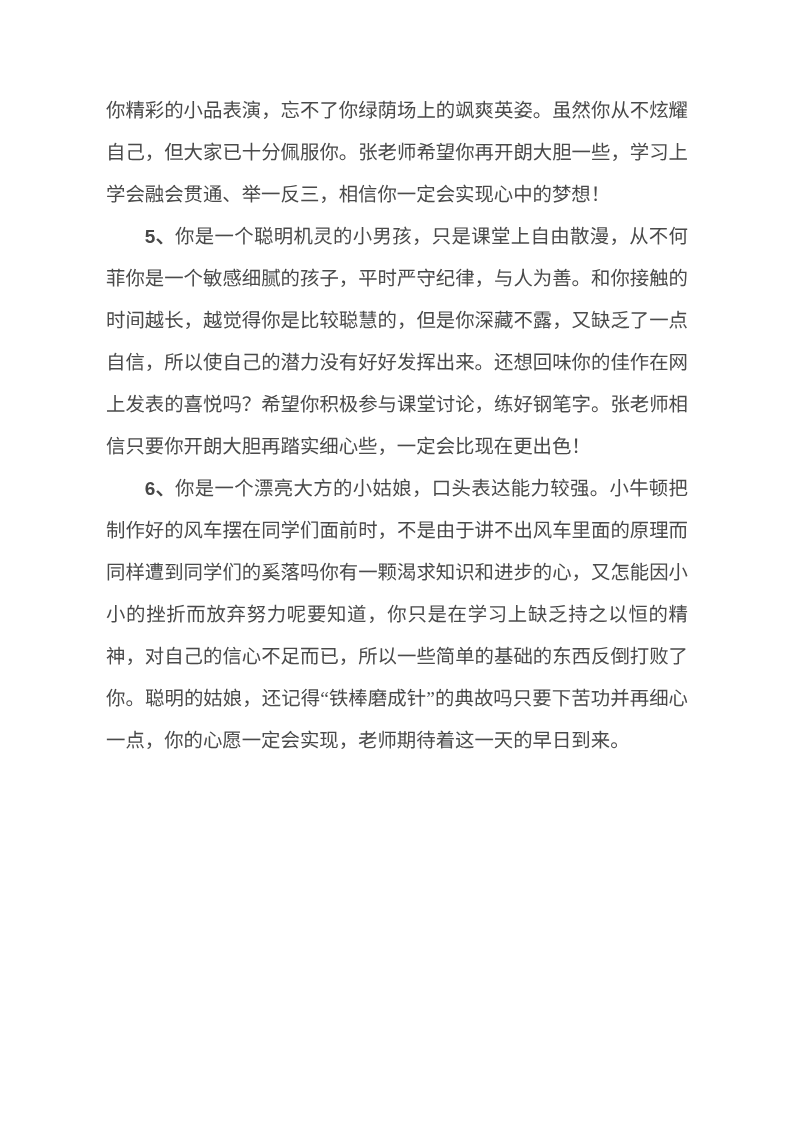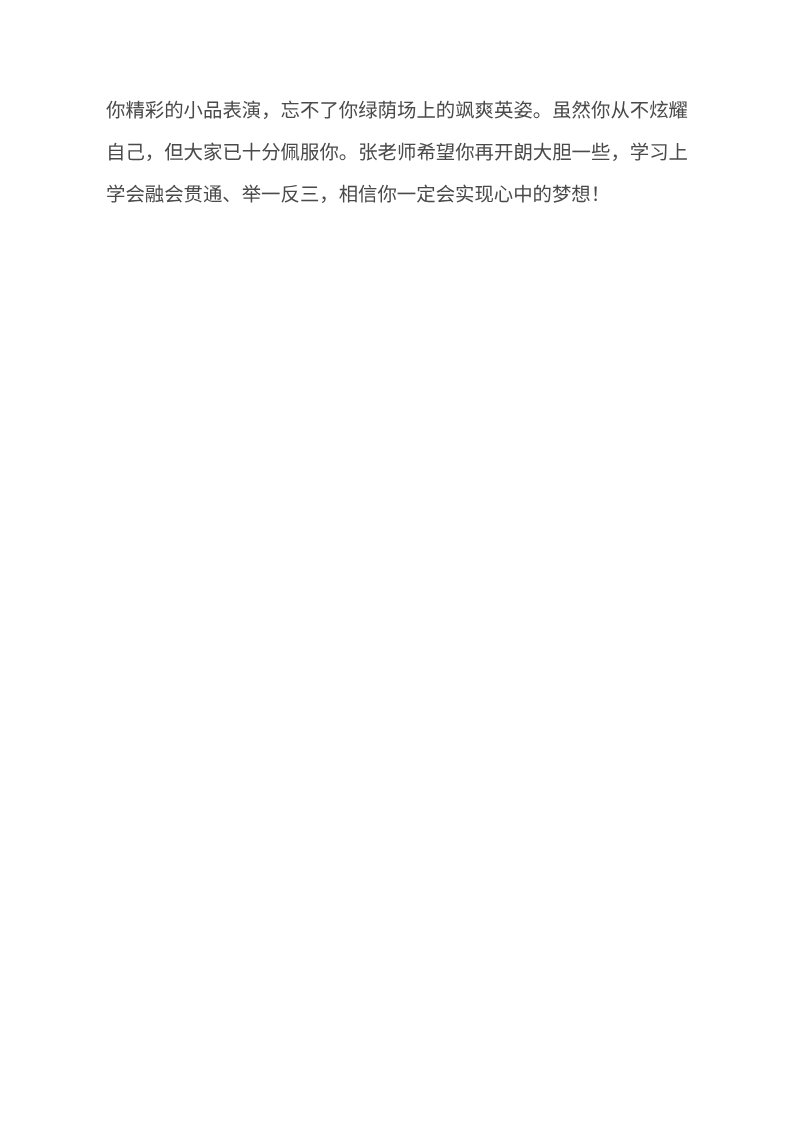--- a/index.html
+++ b/index.html
@@ -43,17 +43,19 @@
   }
 </style>
 </head>
 <body>
 
 <main class="page">
   <article class="doc">
 
     <p class="para"><span class="para-num"></span><span class="para-text">你精彩的小品表演，忘不了你绿荫场上的飒爽英姿。虽然你从不炫耀自己，但大家已十分佩服你。张老师希望你再开朗大胆一些，学习上学会融会贯通、举一反三，相信你一定会实现心中的梦想！</span></p>
 
+    <p class="para indent"><span class="para-num">5、</span><span class="para-text">你是一个聪明机灵的小男孩，只是课堂上自由散漫，从不何菲你是一个敏感细腻的孩子，平时严守纪律，与人为善。和你接触的时间越长，越觉得你是比较聪慧的，但是你深藏不露，又缺乏了一点自信，所以使自己的潜力没有好好发挥出来。还想回味你的佳作在网上发表的喜悦吗？希望你积极参与课堂讨论，练好钢笔字。张老师相信只要你开朗大胆再踏实细心些，一定会比现在更出色！</span></p>
 
+    <p class="para indent"><span class="para-num">6、</span><span class="para-text">你是一个漂亮大方的小姑娘，口头表达能力较强。小牛顿把制作好的风车摆在同学们面前时，不是由于讲不出风车里面的原理而同样遭到同学们的奚落吗你有一颗渴求知识和进步的心，又怎能因小小的挫折而放弃努力呢要知道，你只是在学习上缺乏持之以恒的精神，对自己的信心不足而已，所以一些简单的基础的东西反倒打败了你。聪明的姑娘，还记得“铁棒磨成针”的典故吗只要下苦功并再细心一点，你的心愿一定会实现，老师期待着这一天的早日到来。</span></p>
 
 
   </article>
 </main>
 
 </body></html>

